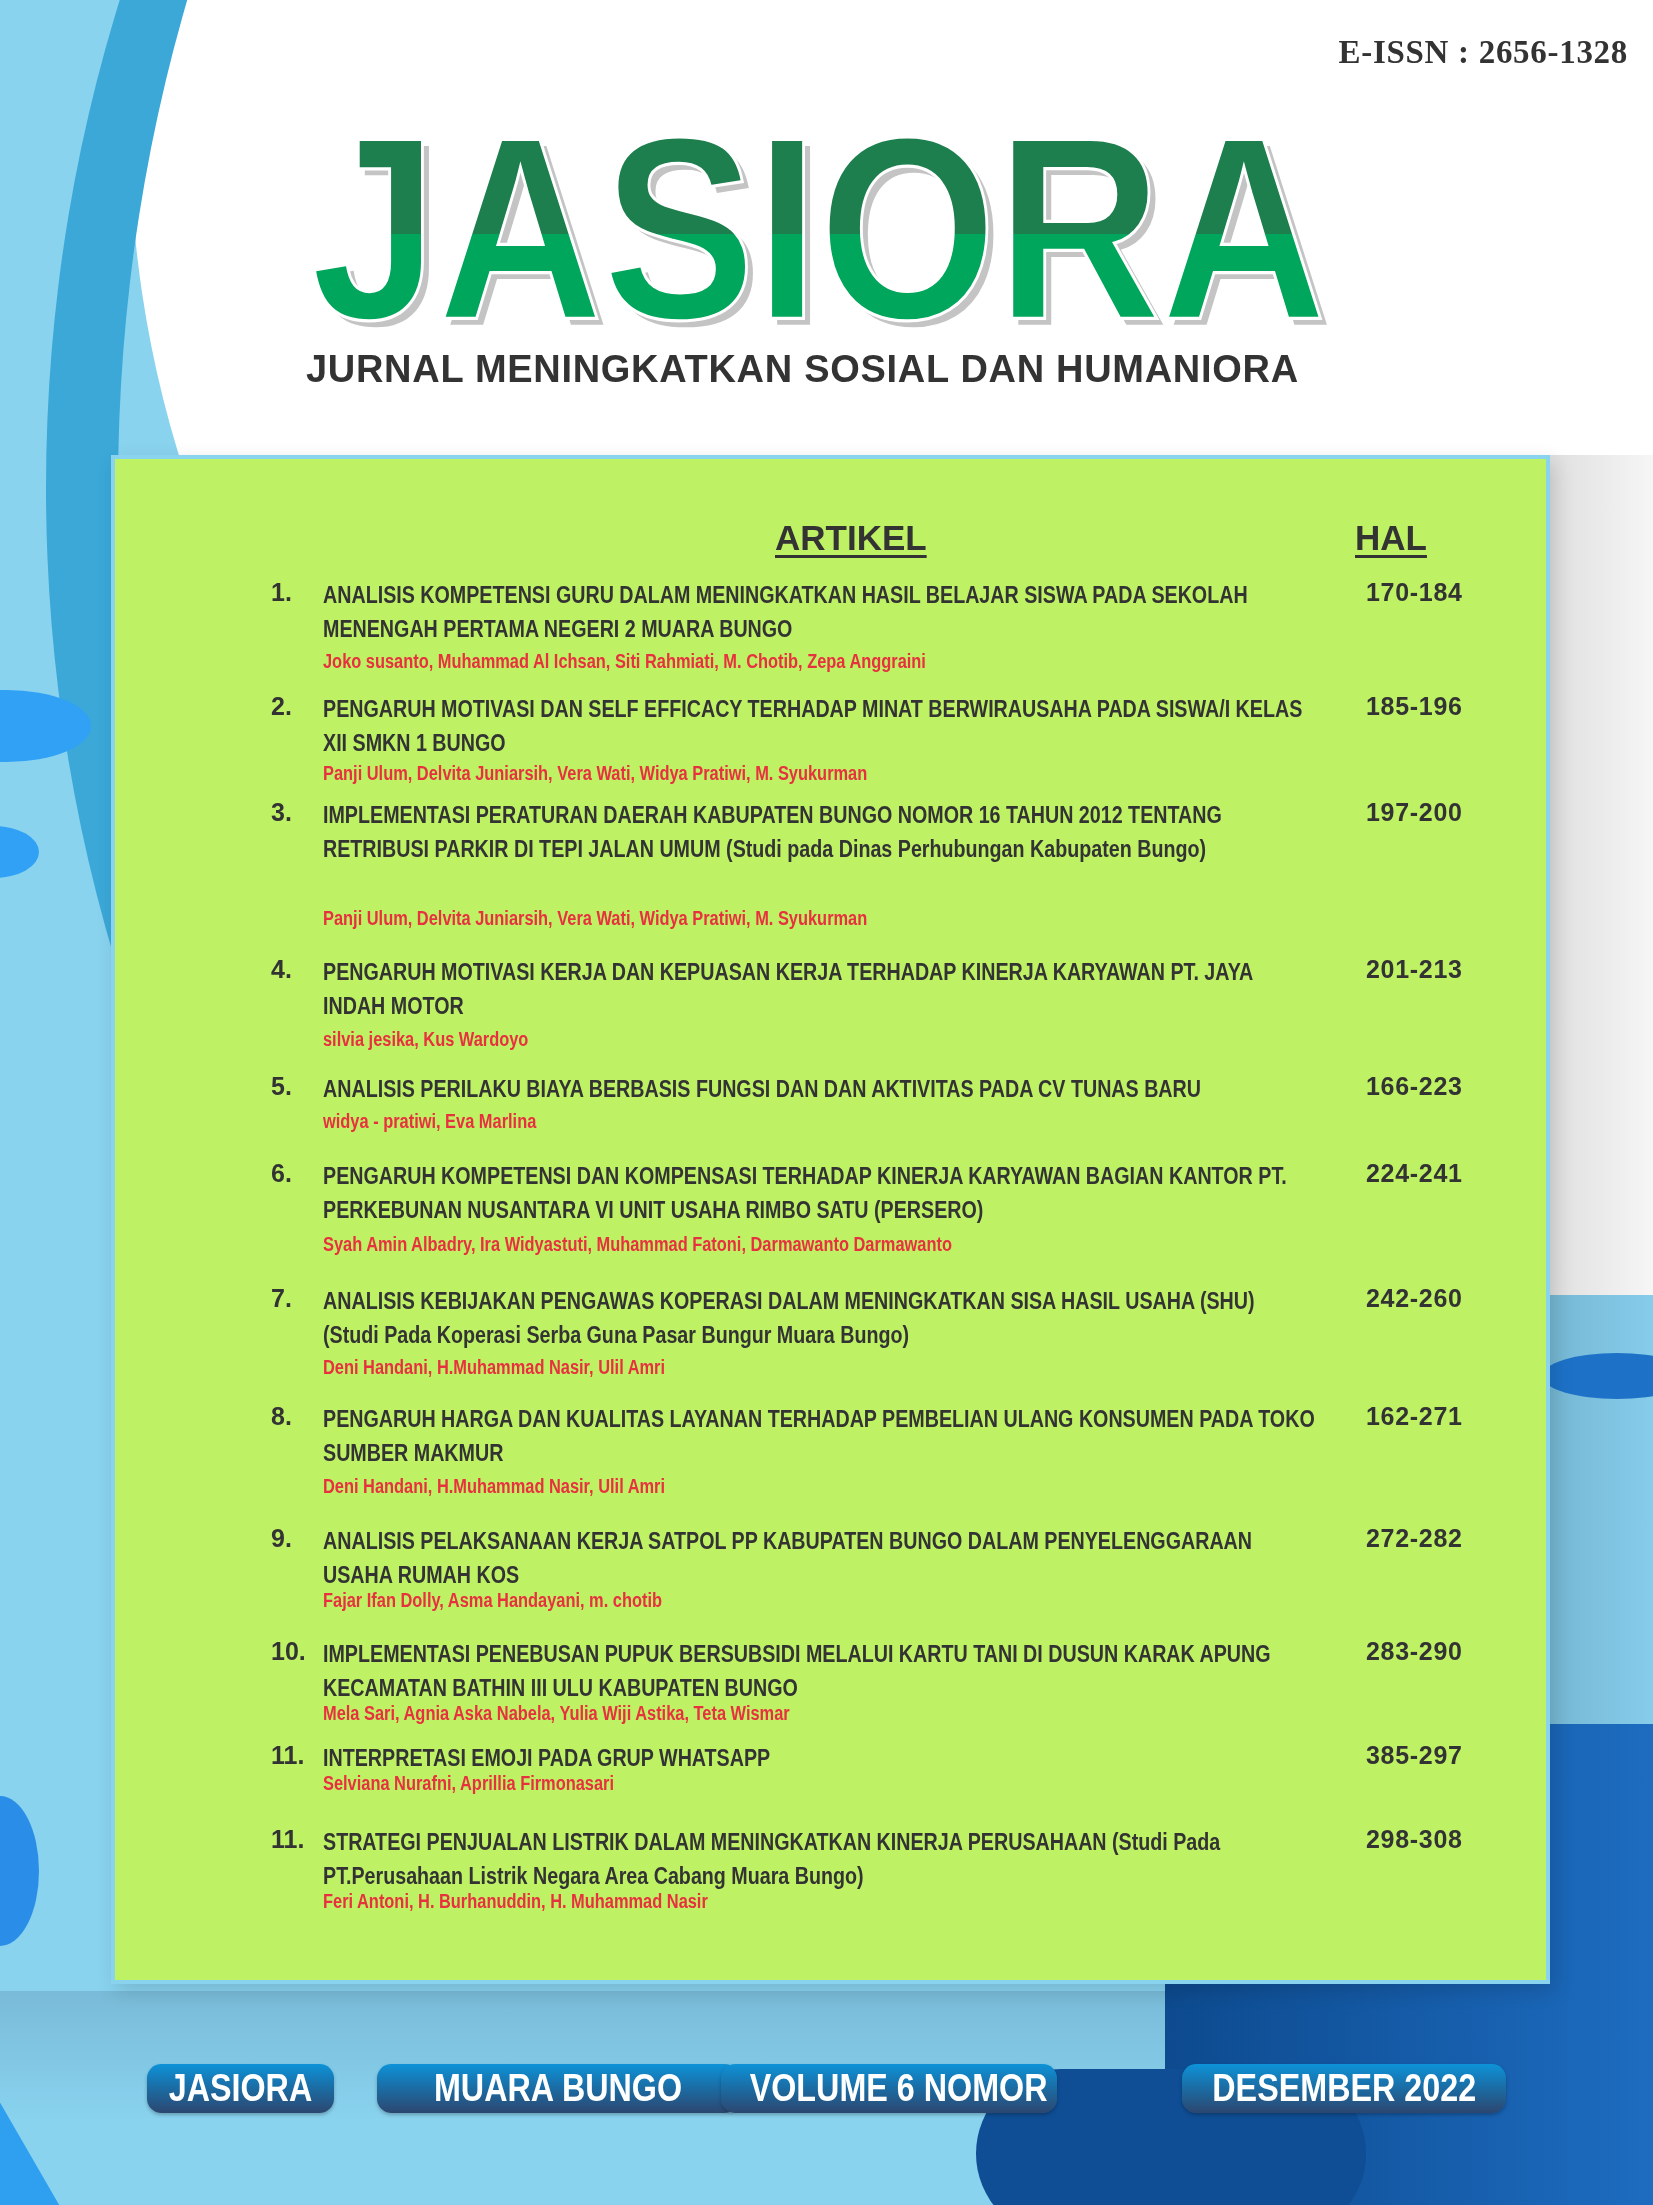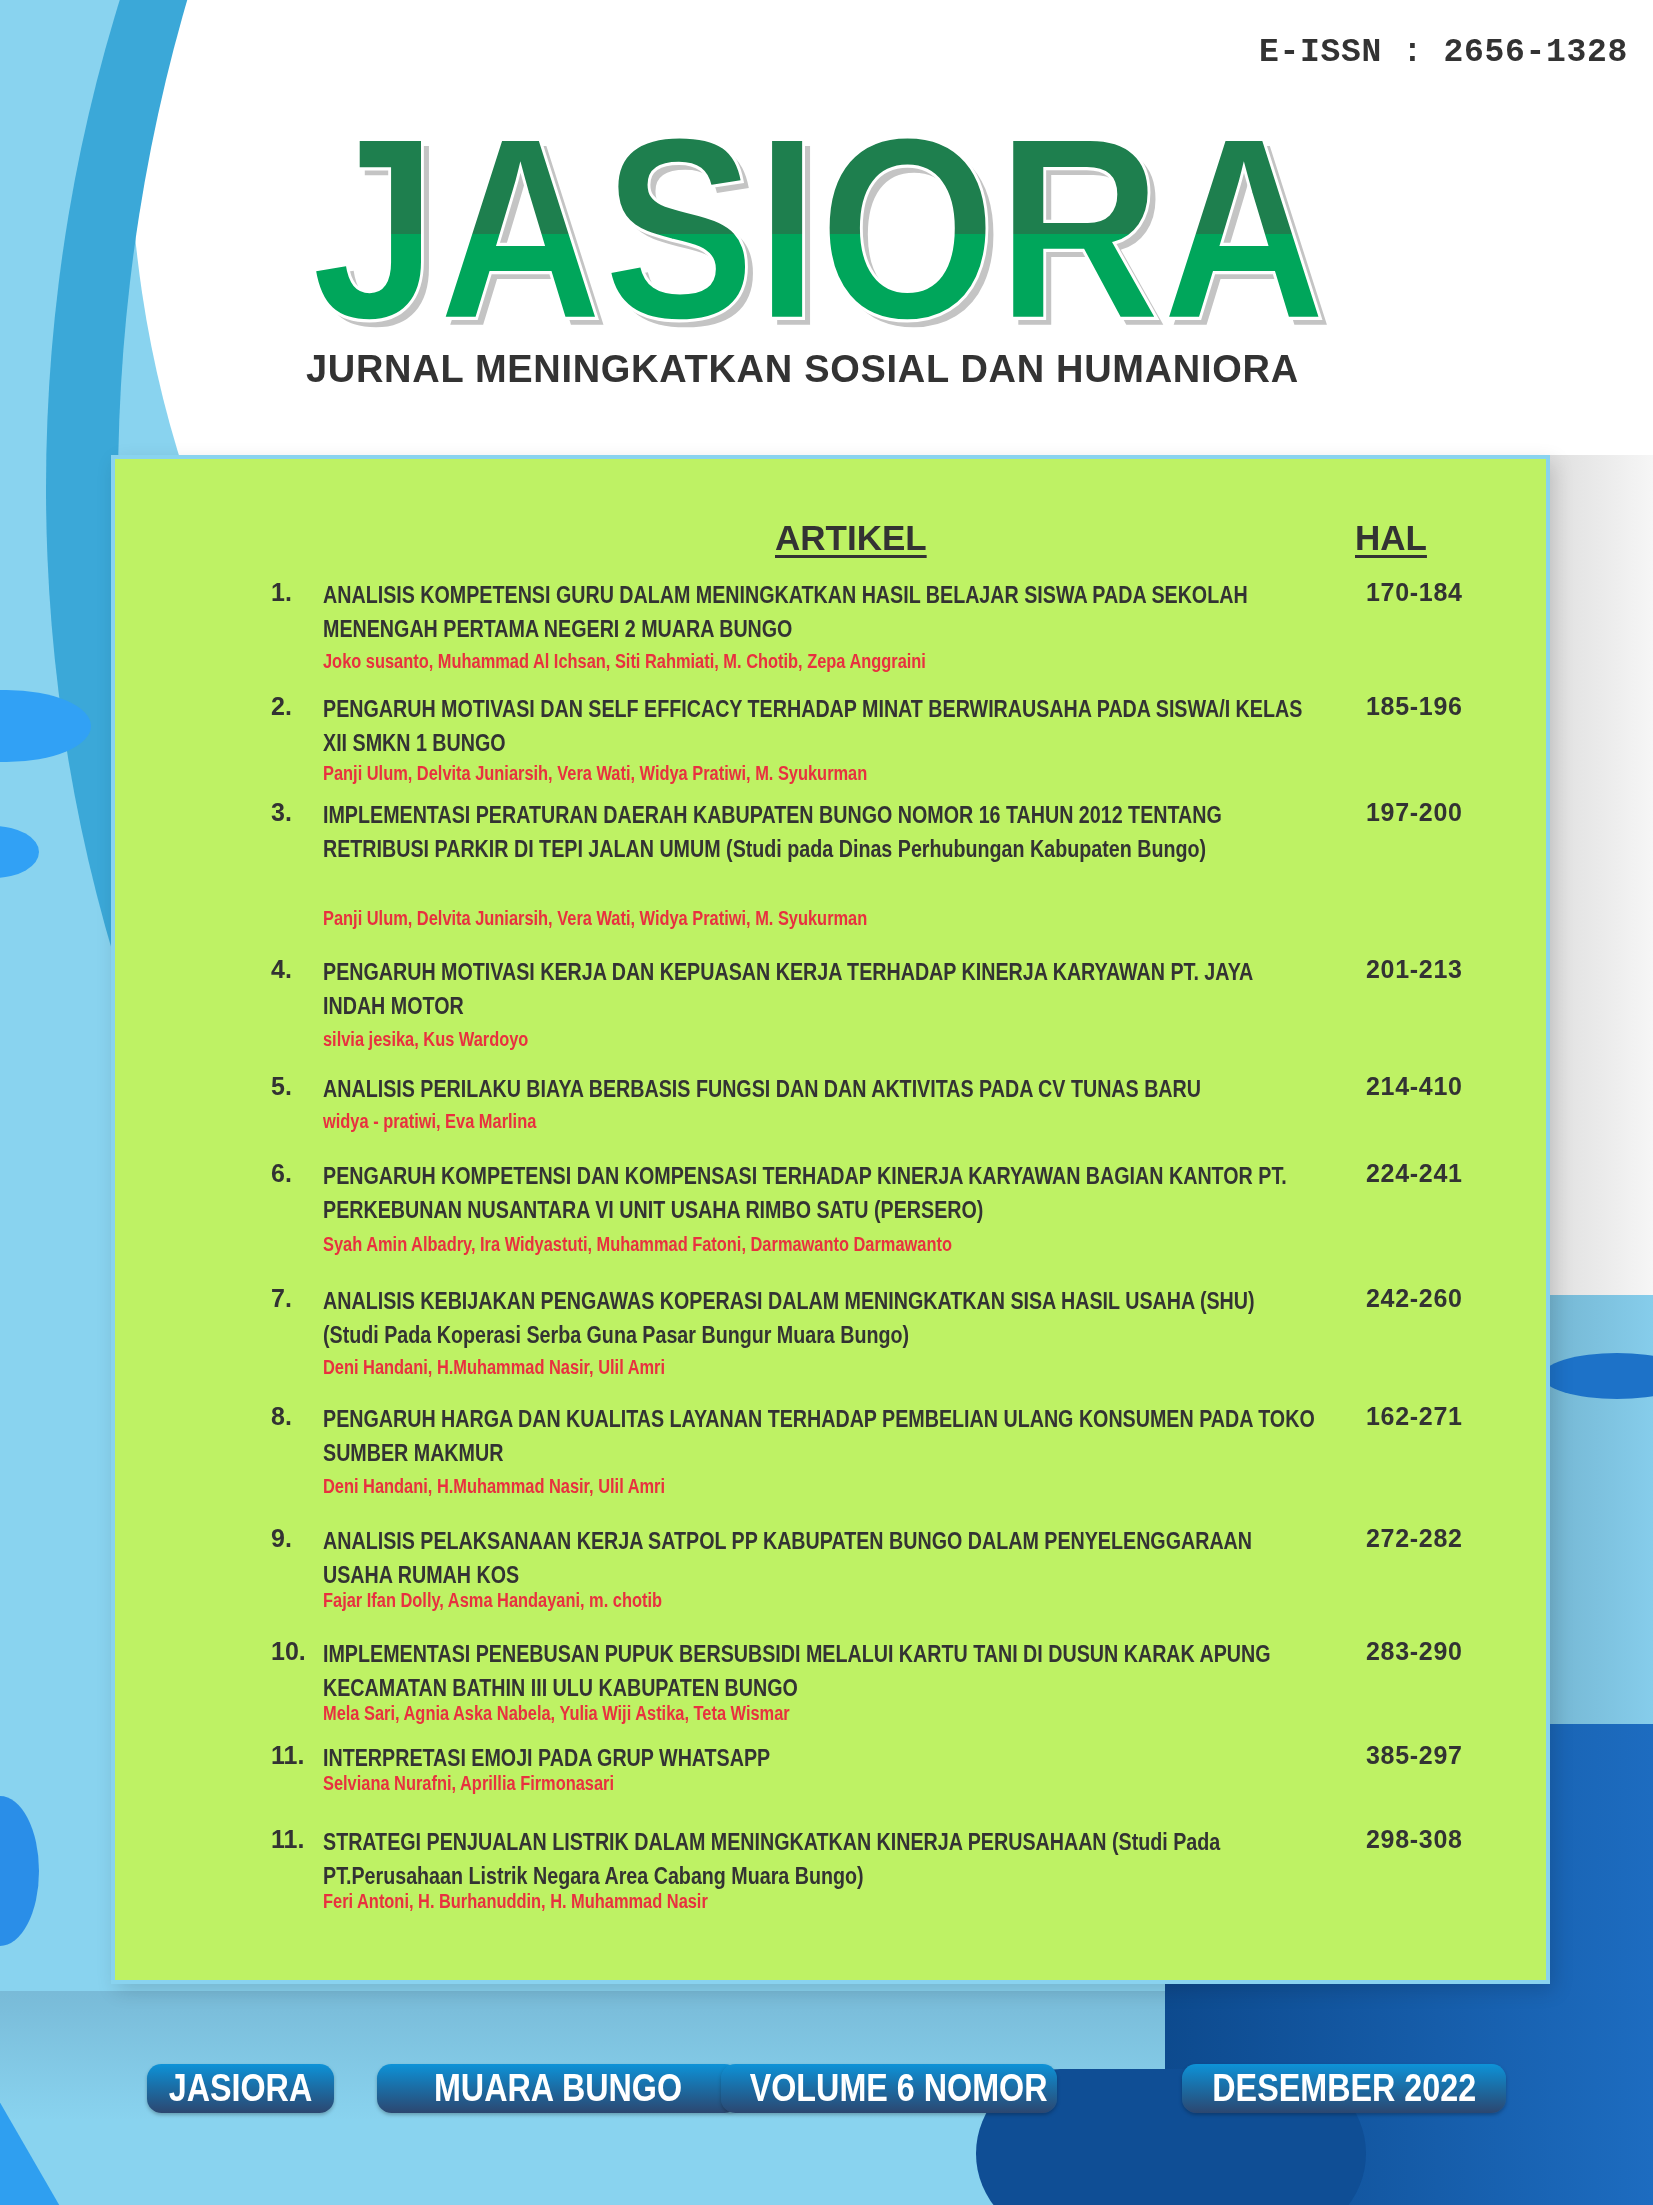--- a/index.html
+++ b/index.html
@@ -48,21 +48,21 @@
     border-radius: 85px; background: #0f4e95;
   }
   #bottom-band {
     left: 0; top: 1991px; width: 1653px; height: 130px;
     background: linear-gradient(180deg, rgba(110,170,200,0.6), rgba(137,211,239,0));
   }
 
   
   #issn {
     position: absolute; right: 25px; top: 34px;
-    font-family: Liberation Mono, monospace; font-weight: 700;
+    font-family: Liberation Serif, serif; font-weight: 700;
     font-size: 33px; color: #333333; letter-spacing: 0.7px;
   }
   #logo {
     position: absolute; left: 311px; top: 122px; width: 1035px; height: 208px;
   }
   #logo svg { width: 100%; height: 100%; }
   #subtitle {
     position: absolute; left: 306px; top: 348px;
     font-weight: 700; font-size: 38px; color: #333333; letter-spacing: 0.7px;
     white-space: nowrap;
@@ -178,21 +178,21 @@
   <div class="item" style="top:496px">
     <div class="num">4.</div>
     <div class="title">PENGARUH MOTIVASI KERJA DAN KEPUASAN KERJA TERHADAP KINERJA KARYAWAN PT. JAYA INDAH MOTOR</div>
     <div class="pages">201-213</div>
     <div class="authors" style="top:73px">silvia jesika, Kus Wardoyo</div>
   </div>
 
   <div class="item" style="top:613px">
     <div class="num">5.</div>
     <div class="title">ANALISIS PERILAKU BIAYA BERBASIS FUNGSI DAN DAN AKTIVITAS PADA CV TUNAS BARU</div>
-    <div class="pages">214-410</div>
+    <div class="pages">166-223</div>
     <div class="authors" style="top:38px">widya - pratiwi, Eva Marlina</div>
   </div>
 
   <div class="item" style="top:700px">
     <div class="num">6.</div>
     <div class="title">PENGARUH KOMPETENSI DAN KOMPENSASI TERHADAP KINERJA KARYAWAN BAGIAN KANTOR PT. PERKEBUNAN NUSANTARA VI UNIT USAHA RIMBO SATU (PERSERO)</div>
     <div class="pages">224-241</div>
     <div class="authors" style="top:74px">Syah Amin Albadry, Ira Widyastuti, Muhammad Fatoni, Darmawanto Darmawanto</div>
   </div>
 

